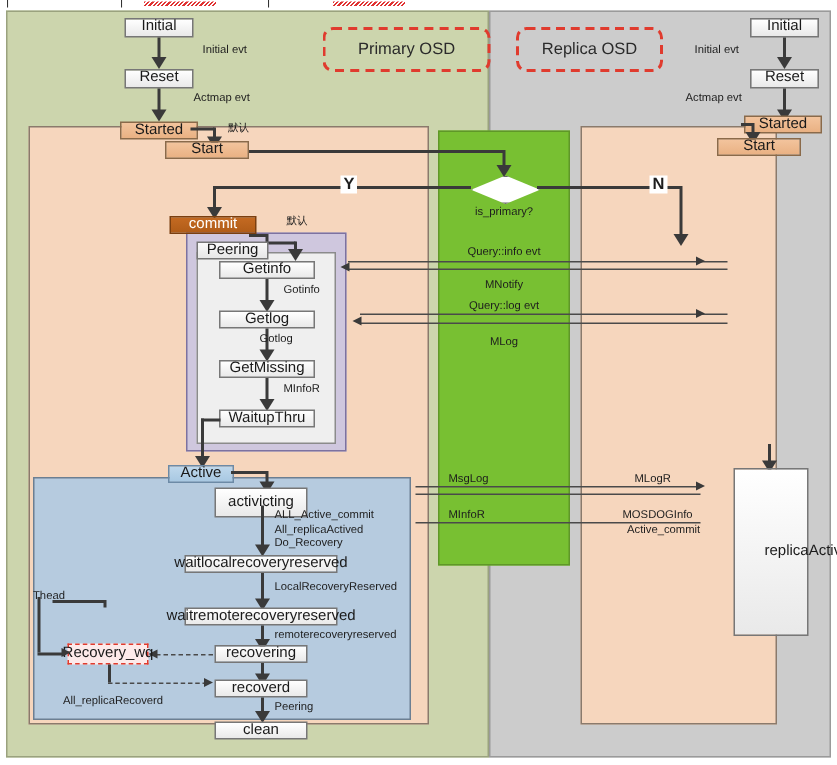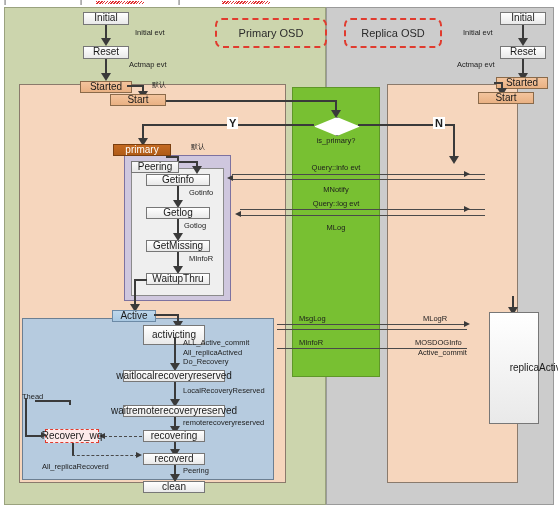--- a/index.html
+++ b/index.html
@@ -121,39 +121,39 @@
   <div class="ln ln2h" style="left:142px;top:124px;width:172px;"></div>
   <div class="ln ln2v" style="left:142px;top:124px;height:16px;"></div>
   <div class="ar ar-dw" style="left:138px;top:138px;"></div>
   <span class="lab big" style="left:227px;top:117px;">Y</span>
 
   <div class="ln ln2h" style="left:358px;top:124px;width:96px;"></div>
   <div class="ln ln2v" style="left:453px;top:124px;height:34px;"></div>
   <div class="ar ar-dw" style="left:449px;top:156px;"></div>
   <span class="lab big" style="left:433px;top:117px;">N</span>
 
-  <div class="node brown" style="left:113px;top:144px;width:58px;height:12px;">primary</div>
+  <div class="node brown" style="left:113px;top:144px;width:58px;height:12px;">commit</div>
   <span class="lab cn" style="left:191px;top:142px;">默认</span>
 
   <div class="ln ln2h" style="left:166px;top:156px;width:12px;"></div>
   <div class="ln ln2v" style="left:177px;top:156px;height:6px;"></div>
   <div class="node peering" style="left:131px;top:161px;width:48px;height:12px;">Peering</div>
   <div class="ln ln2v" style="left:196px;top:161px;height:7px;"></div>
   <div class="ln ln2h" style="left:179px;top:161px;width:18px;"></div>
   <div class="ar ar-dw" style="left:192px;top:166px;"></div>
 
   <div class="node" style="left:146px;top:174px;width:64px;height:12px;">Getinfo</div>
   <div class="ln ln2v" style="left:177px;top:186px;height:16px;"></div>
   <div class="ar ar-dw" style="left:173px;top:200px;"></div>
   <span class="lab" style="left:189px;top:188px;">Gotinfo</span>
 
   <div class="node" style="left:146px;top:207px;width:64px;height:12px;">Getlog</div>
   <div class="ln ln2v" style="left:177px;top:219px;height:16px;"></div>
   <div class="ar ar-dw" style="left:173px;top:233px;"></div>
-  <span class="lab" style="left:184px;top:221px;">Gotlog</span>
+  <span class="lab" style="left:173px;top:221px;">Gotlog</span>
 
   <div class="node" style="left:146px;top:240px;width:64px;height:12px;">GetMissing</div>
   <div class="ln ln2v" style="left:177px;top:252px;height:16px;"></div>
   <div class="ar ar-dw" style="left:173px;top:266px;"></div>
   <span class="lab" style="left:189px;top:254px;">MInfoR</span>
 
   <div class="node" style="left:146px;top:273px;width:64px;height:12px;">WaitupThru</div>
 
   <div class="ln ln2h" style="left:134px;top:279px;width:13px;"></div>
   <div class="ln ln2v" style="left:134px;top:279px;height:27px;"></div>

